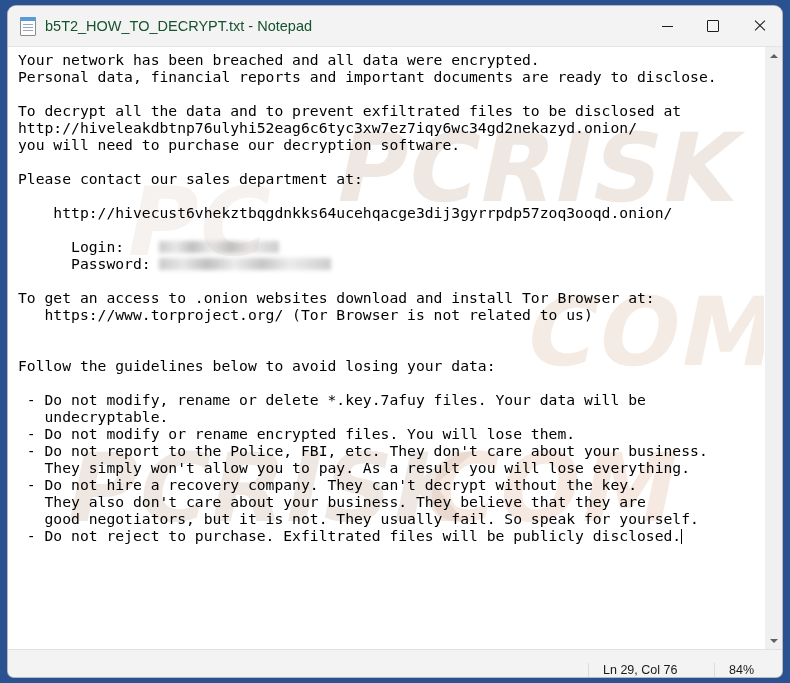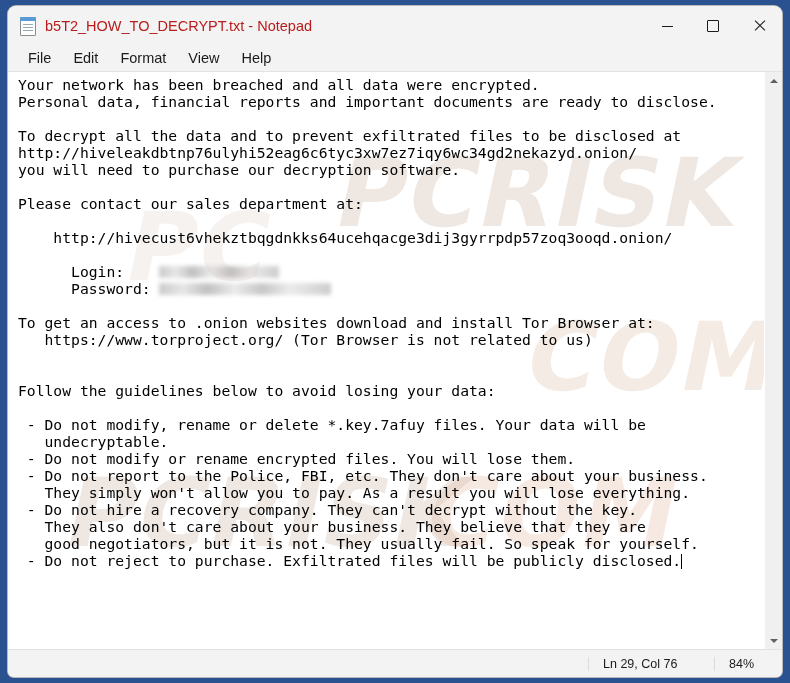--- a/index.html
+++ b/index.html
@@ -74,21 +74,21 @@
   }
   .doc-icon .line {
     position: absolute;
     left: 3px;
     width: 10px;
     height: 1px;
     background: #9aa7b4;
   }
   #title-text {
     font-size: 14.5px;
-    color: #b91c1c;
+    color: #14532d;
     white-space: nowrap;
     overflow: hidden;
     text-overflow: ellipsis;
     font-family: "Liberation Sans", sans-serif;
   }
 
   #window-controls {
     display: flex;
     flex: 0 0 auto;
     height: 40px;
@@ -279,21 +279,21 @@
     border-radius: 0;
   }
 
   
   #status-bar {
     height: 27px;
     flex: 0 0 auto;
     background: #f3f3f3;
     border-top: 1px solid #e1e1e1;
     display: flex;
-    align-items: center;
+    align-items: flex-end;
     font-size: 12.5px;
     color: #1b1b1b;
   }
   #status-spacer { flex: 1 1 auto; }
   .status-cell {
     display: flex;
     align-items: center;
     border-left: 1px solid #dcdcdc;
     padding: 0 0 0 14px;
     white-space: nowrap;
@@ -342,27 +342,20 @@
         </button>
         <button class="win-btn" id="maximize-button">
           <span class="glyph-max"></span>
         </button>
         <button class="win-btn" id="close-button">
           <span class="glyph-close"></span>
         </button>
       </div>
     </div>
 
-    <div id="menu-bar">
-      <div class="menu-item">File</div>
-      <div class="menu-item">Edit</div>
-      <div class="menu-item">Format</div>
-      <div class="menu-item">View</div>
-      <div class="menu-item">Help</div>
-    </div>
 
     <div id="editor-wrap">
 
       <div id="text-area">
 
         <div id="watermark">
           <span class="wm-text wm5">PC</span>
           <span class="wm-text wm1">PCRISK</span>
           <span class="wm-text wm2">COM</span>
           <span class="wm-text wm3">PCRISK</span>

